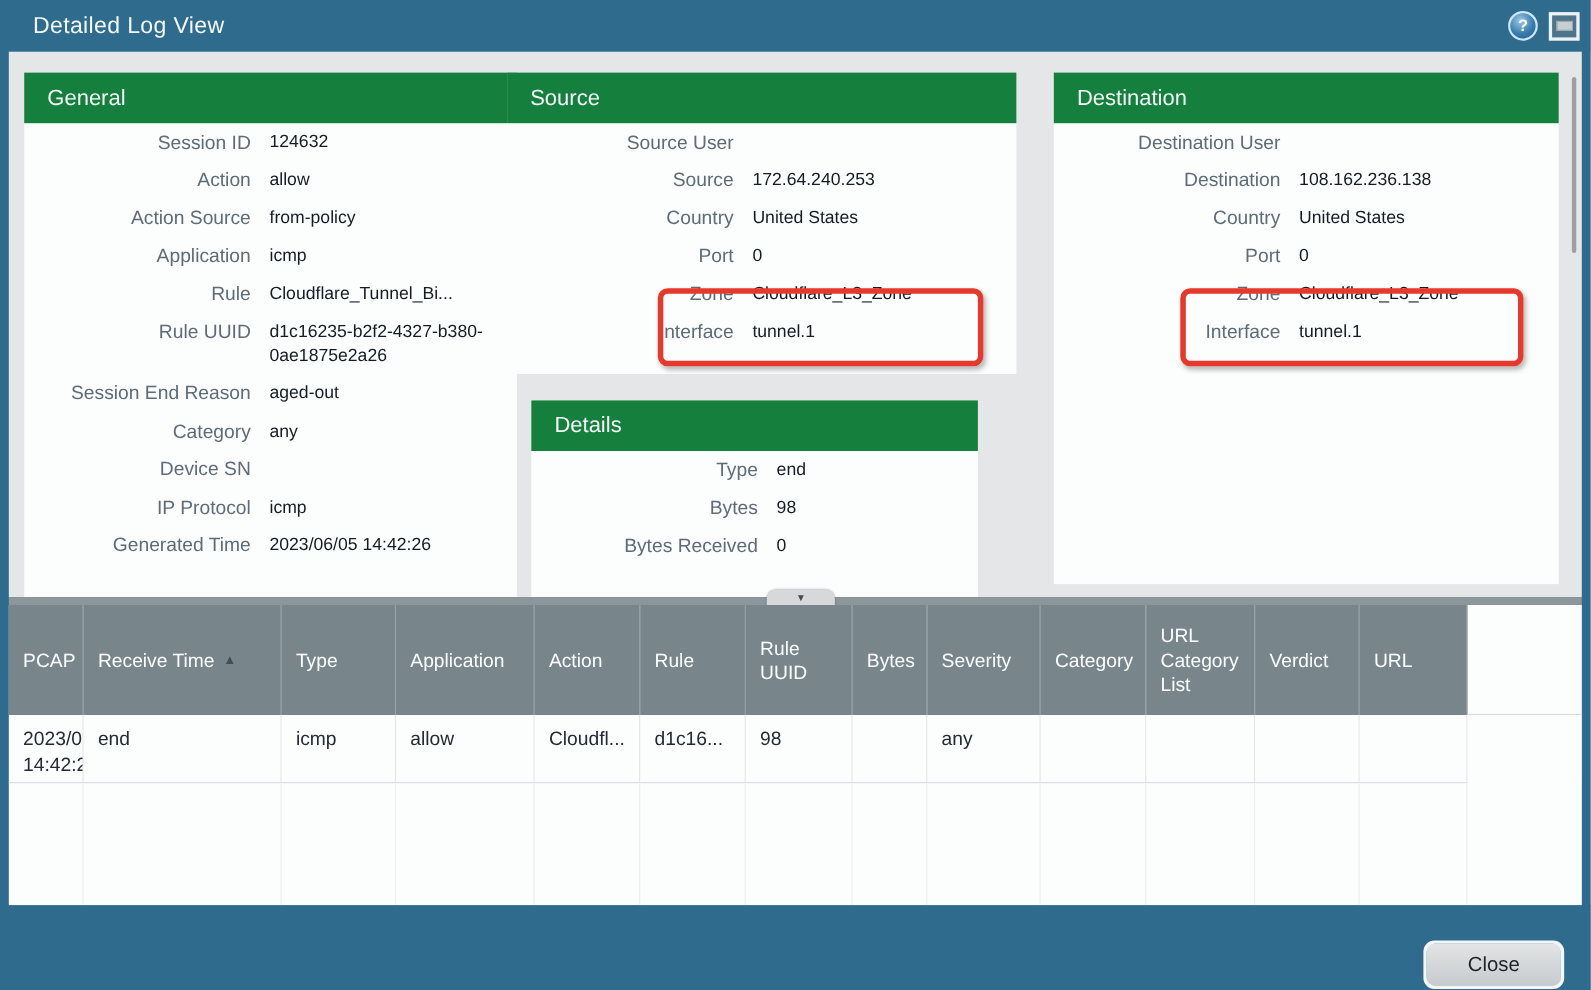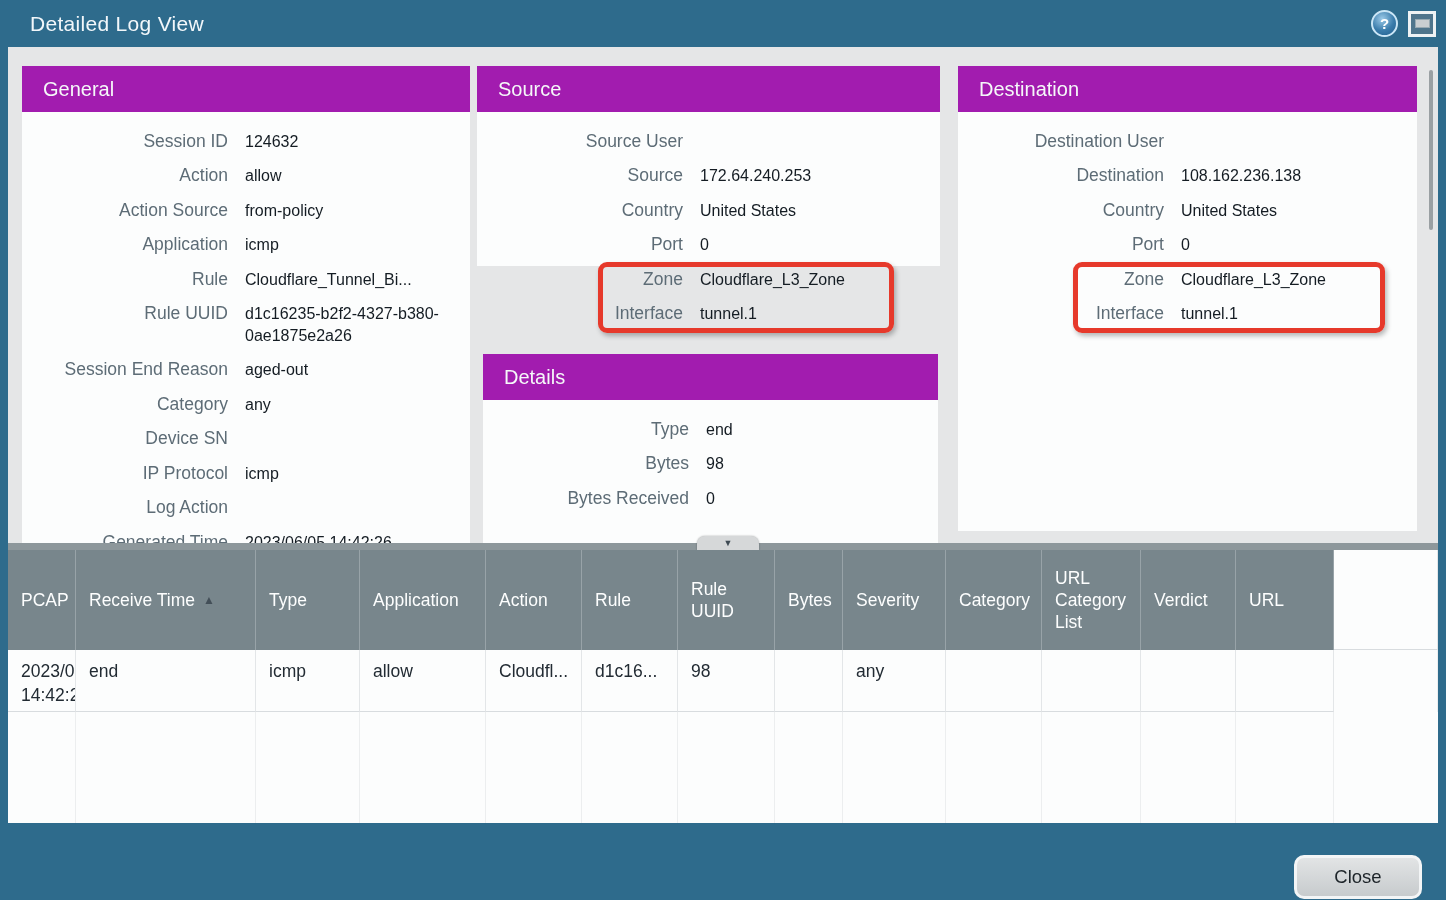--- a/index.html
+++ b/index.html
@@ -14,28 +14,28 @@
     background: radial-gradient(circle at 40% 30%, #9ccae8 0%, #3a7cab 55%, #1f5d8d 100%);
     border:2px solid #cbe6f6; color:#ffffff; font-weight:bold; font-size:15px;
     display:flex; align-items:center; justify-content:center; cursor:pointer; }
   .window-icon { width:28px; height:26px; background:#4f758c; border:3px solid #eef2f4;
     display:flex; align-items:center; justify-content:center; cursor:pointer; }
   .window-icon .win-rect { width:15px; height:9px; background:#c9ced1; border:1px solid #97a9b2; }
 
   
   .top-section { position:absolute; left:8px; top:47px; width:1430px; height:496px; background:#e5e6e7; overflow:hidden; }
   .panel { position:absolute; background:#fcfdfd; }
-  .panel-header { height:46px; background:#a21caf; color:#f5f8f9; font-size:20px; display:flex; align-items:center; padding-left:21px; font-weight:400; }
-  .panel-body { padding-top:12px; }
+  .panel-header { height:46px; background:#15803d; color:#f5f8f9; font-size:20px; display:flex; align-items:center; padding-left:21px; font-weight:400; }
+  .panel-body { }
   .prow { display:flex; align-items:flex-start; padding:6.5px 0; line-height:21.5px; }
   .plabel { flex:0 0 206px; text-align:right; color:#5d6c76; font-size:17.5px; }
   .pvalue { margin-left:17px; color:#141c23; font-size:16px; max-width:224px; word-wrap:break-word; }
   #panel-general { left:14px; top:19px; width:448px; bottom:0; }
-  #panel-source { left:469px; top:19px; width:463px; height:200px; }
-  #panel-details { left:475px; top:307px; width:455px; bottom:0; }
+  #panel-source { left:453px; top:19px; width:463px; height:274px; }
+  #panel-details { left:475px; top:317px; width:406px; bottom:0; }
   #panel-destination { left:950px; top:19px; width:459px; bottom:12px; }
 
   .highlight-box { position:absolute; border:5px solid #e6392b; border-radius:9px;
     box-shadow:2px 3px 5px rgba(0,0,0,.28); pointer-events:none; }
   #hl-source { left:590px; top:215px; width:296px; height:71px; }
   #hl-destination { left:1065px; top:215px; width:312px; height:71px; }
 
   .vscroll-thumb { position:absolute; left:1421px; top:23px; width:4px; height:160px; background:#9aa0a3; border-radius:2px; cursor:pointer; }
 
   
@@ -117,24 +117,20 @@
         </div>
       <div class="prow">
           <span class="plabel">Device SN</span>
           <span class="pvalue"></span>
         </div>
       <div class="prow">
           <span class="plabel">IP Protocol</span>
           <span class="pvalue">icmp</span>
         </div>
       <div class="prow">
-          <span class="plabel">Log Action</span>
-          <span class="pvalue"></span>
-        </div>
-      <div class="prow">
           <span class="plabel">Generated Time</span>
           <span class="pvalue">2023/06/05 14:42:26</span>
         </div>
     </div>
   </div>
 
   <div class="panel" id="panel-source">
     <div class="panel-header">Source</div>
     <div class="panel-body">
       <div class="prow">

